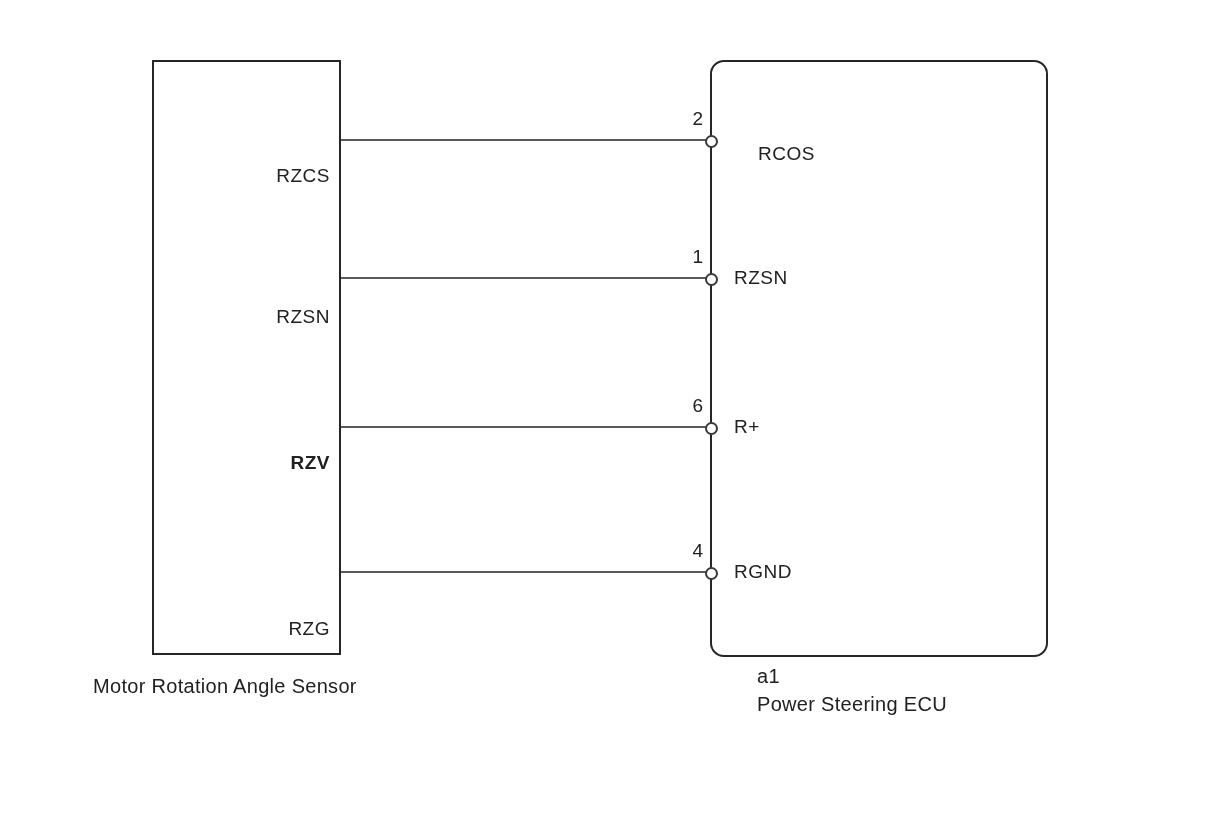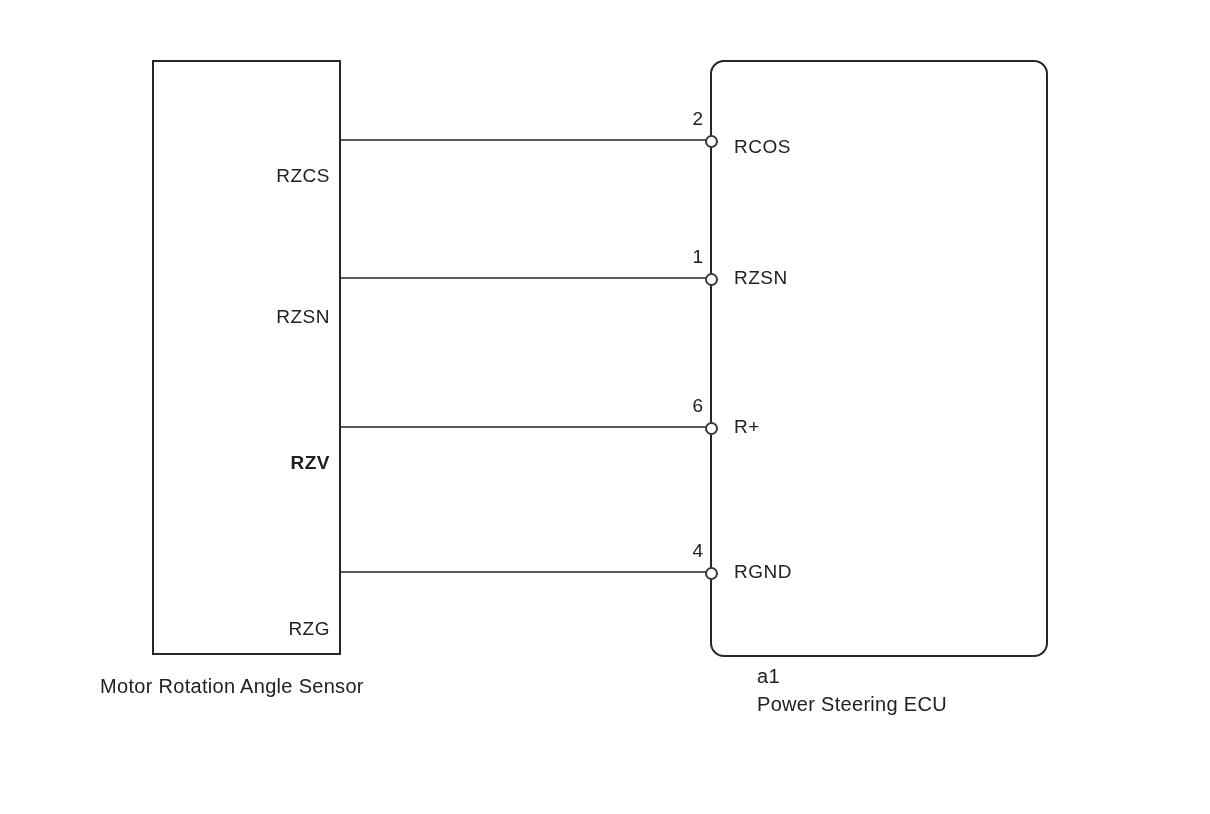--- a/index.html
+++ b/index.html
@@ -83,42 +83,42 @@
     letter-spacing: 0.5px;
     z-index: 2;
   }
   .caption {
     position: absolute;
     font-size: 20px;
     line-height: 28px;
     letter-spacing: 0.3px;
   }
   #sensor-caption {
-    left: 100px;
+    left: 93px;
     top: 672px;
   }
   #ecu-caption {
     left: 757px;
     top: 662px;
   }
   #ecu-caption div { white-space: nowrap; }
 </style>
 </head>
 <body>
 
 <div id="canvas">
 
   <div id="sensor-box" class="box"></div>
   <div id="ecu-box" class="box"></div>
 
   <div class="wire" style="top:139px;"></div>
   <div class="left-pin-label" style="top:129px;">RZCS</div>
   <div class="pin-number" style="top:108px;">2</div>
   <div class="pin-circle" style="top:135px;"></div>
-  <div class="right-pin-label" style="top:136px;">RCOS</div>
+  <div class="right-pin-label" style="top:143px;margin-left:24px;">RCOS</div>
 
   <div class="wire" style="top:277px;"></div>
   <div class="left-pin-label" style="top:270px;">RZSN</div>
   <div class="pin-number" style="top:246px;">1</div>
   <div class="pin-circle" style="top:273px;"></div>
   <div class="right-pin-label" style="top:267px;">RZSN</div>
 
   <div class="wire" style="top:426px;"></div>
   <div class="left-pin-label" style="top:416px;font-weight:bold;">RZV</div>
   <div class="pin-number" style="top:395px;">6</div>

